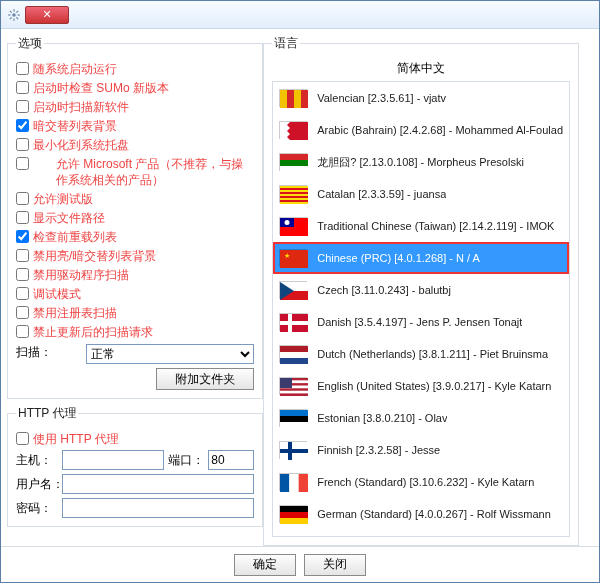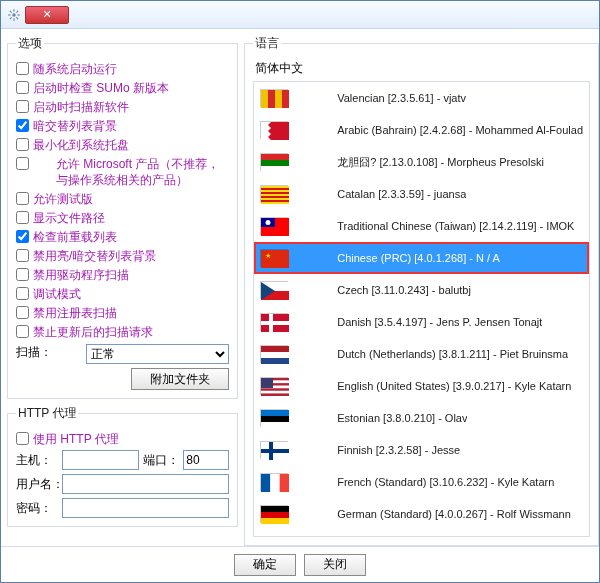--- a/index.html
+++ b/index.html
@@ -2,42 +2,42 @@
 <html><head>
 <meta charset="utf-8">
 <style>
 * { box-sizing: border-box; margin: 0; padding: 0; }
 body { font-family: "Microsoft YaHei", "SimSun", Tahoma, sans-serif; font-size: 12px; background: #fff; }
 .window { width: 600px; height: 583px; border: 1px solid #5b7fa5; background: #fff; display: flex; flex-direction: column; }
 .titlebar { height: 28px; background: linear-gradient(#f7fbff,#e3eefb); border-bottom: 1px solid #c8d6e8; display: flex; align-items: center; padding: 0 4px 0 6px; }
 .titlebar .title { flex: 1; font-size: 12px; color: #333; }
 .titlebar .gear { width: 14px; height: 14px; margin-right: 4px; }
 .close-btn { width: 44px; height: 18px; background: linear-gradient(#e67,#c33); border: 1px solid #933; border-radius: 2px; color: #fff; text-align: center; line-height: 14px; font-size: 11px; cursor: pointer; }
-.content { flex: 1; display: flex; padding: 6px 0 0 6px; gap: 6px; overflow: hidden; }
+.content { flex: 1; display: flex; padding: 6px 20px 0 6px; overflow: hidden; }
 .col-left { width: 258px; display: flex; flex-direction: column; gap: 6px; }
 .col-right { flex: 1; display: flex; flex-direction: column; }
 fieldset { border: 1px solid #d6dde5; padding: 6px 8px 8px 8px; }
 legend { font-size: 12px; padding: 0 2px; color: #222; }
 .checkrow { display: flex; align-items: flex-start; margin: 3px 0; line-height: 16px; }
 .checkrow input { margin-right: 4px; margin-top: 1px; }
-.checkrow label { color: #a21caf; }
+.checkrow label { color: #ef4444; }
 .checkrow.wrap label { display: block; margin-left: 23px; }
 .scan-row { display: flex; align-items: flex-start; margin-top: 4px; }
 .scan-row .lbl { width: 70px; }
 .scan-row select { flex: 1; height: 20px; border: 1px solid #7a9ac0; font-size: 12px; background: #fff; }
 .btn-row { display: flex; justify-content: flex-end; margin-top: 4px; }
 .btn-row button, .footer button { height: 22px; padding: 0 18px; border: 1px solid #8a8a8a; background: linear-gradient(#fdfdfd,#e5e5e5); font-size: 12px; cursor: pointer; text-align: center; }
 .http-grid { display: grid; grid-template-columns: 42px 1fr 36px 46px; gap: 4px 4px; align-items: center; }
 .http-grid input[type=text] { height: 20px; border: 1px solid #7a9ac0; padding: 0 2px; font-size: 12px; width: 100%; }
 .http-grid .lbl { white-space: nowrap; }
-.lang-head { font-size: 12px; padding: 2px 2px 4px 2px; }
+.lang-head { font-size: 12px; padding: 2px 2px 4px 2px; text-align: center; }
 .lang-list { flex: 1; border: 1px solid #d6dde5; overflow-y: scroll; background: #fff; }
 .lang-item { display: flex; align-items: center; padding: 4px 6px; border-bottom: 0; min-height: 32px; }
 .lang-item .flag { width: 28px; height: 18px; margin-right: 10px; flex-shrink: 0; border: 1px solid rgba(0,0,0,.2); }
-.lang-item .txt { font-size: 11px; color: #222; white-space: nowrap; overflow: hidden; text-overflow: ellipsis; margin-left: 39px; }
+.lang-item .txt { font-size: 11px; color: #222; white-space: nowrap; overflow: hidden; text-overflow: ellipsis; }
 .lang-item.selected { background: #3399ff; }
 .lang-item.selected .txt { color: #fff; }
 .lang-item.highlight { outline: 2px solid #e33; outline-offset: -2px; text-align: center; }
 .footer { height: 36px; border-top: 1px solid #d6dde5; display: flex; justify-content: center; align-items: center; gap: 8px; }
 
 .lang-list::-webkit-scrollbar { width: 16px; }
 .lang-list::-webkit-scrollbar-track { background: #eef2f7; border-left: 1px solid #d6dde5; }
 .lang-list::-webkit-scrollbar-thumb { background: #cfd8e3; border: 1px solid #aeb9c8; }
 </style>
 </head>

